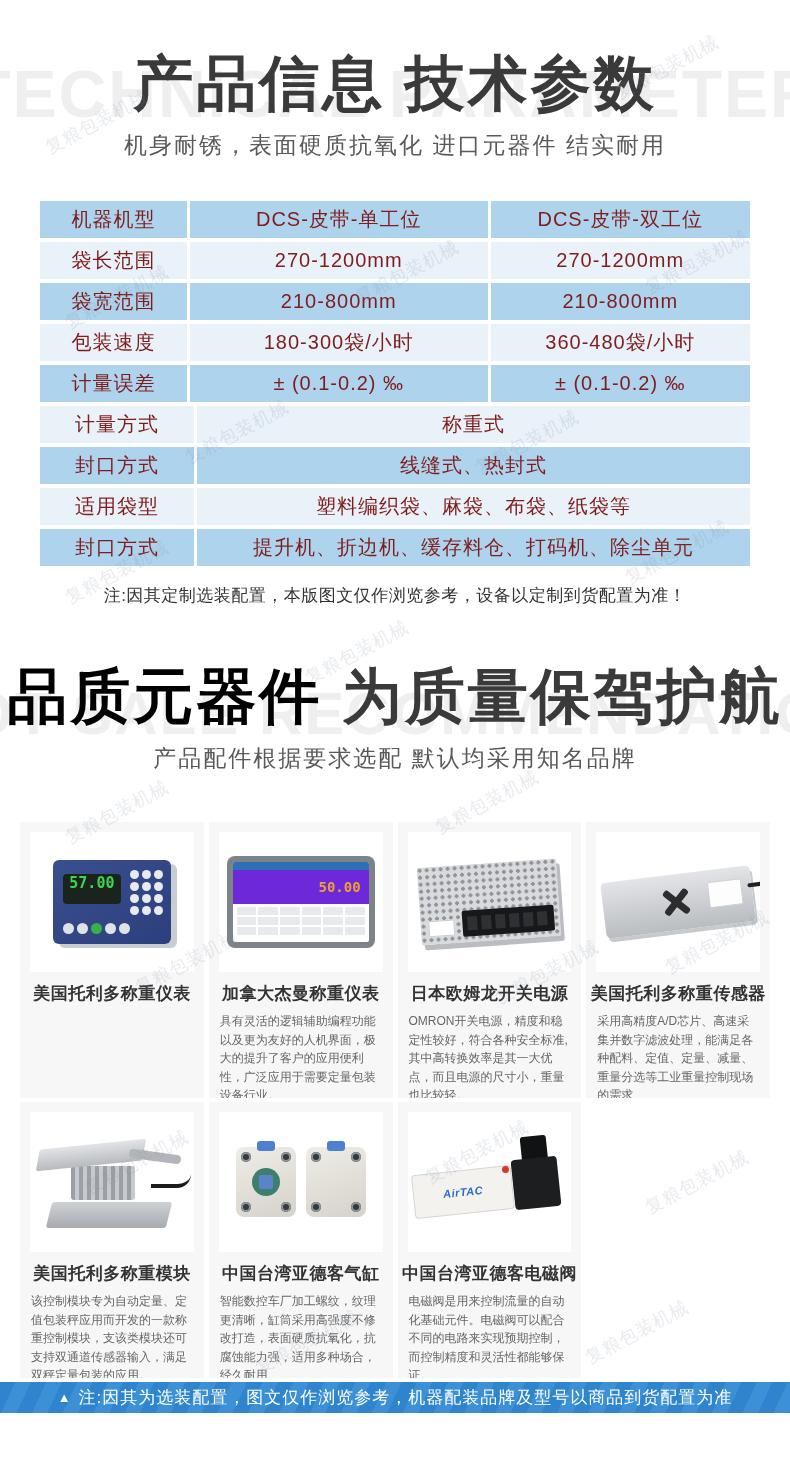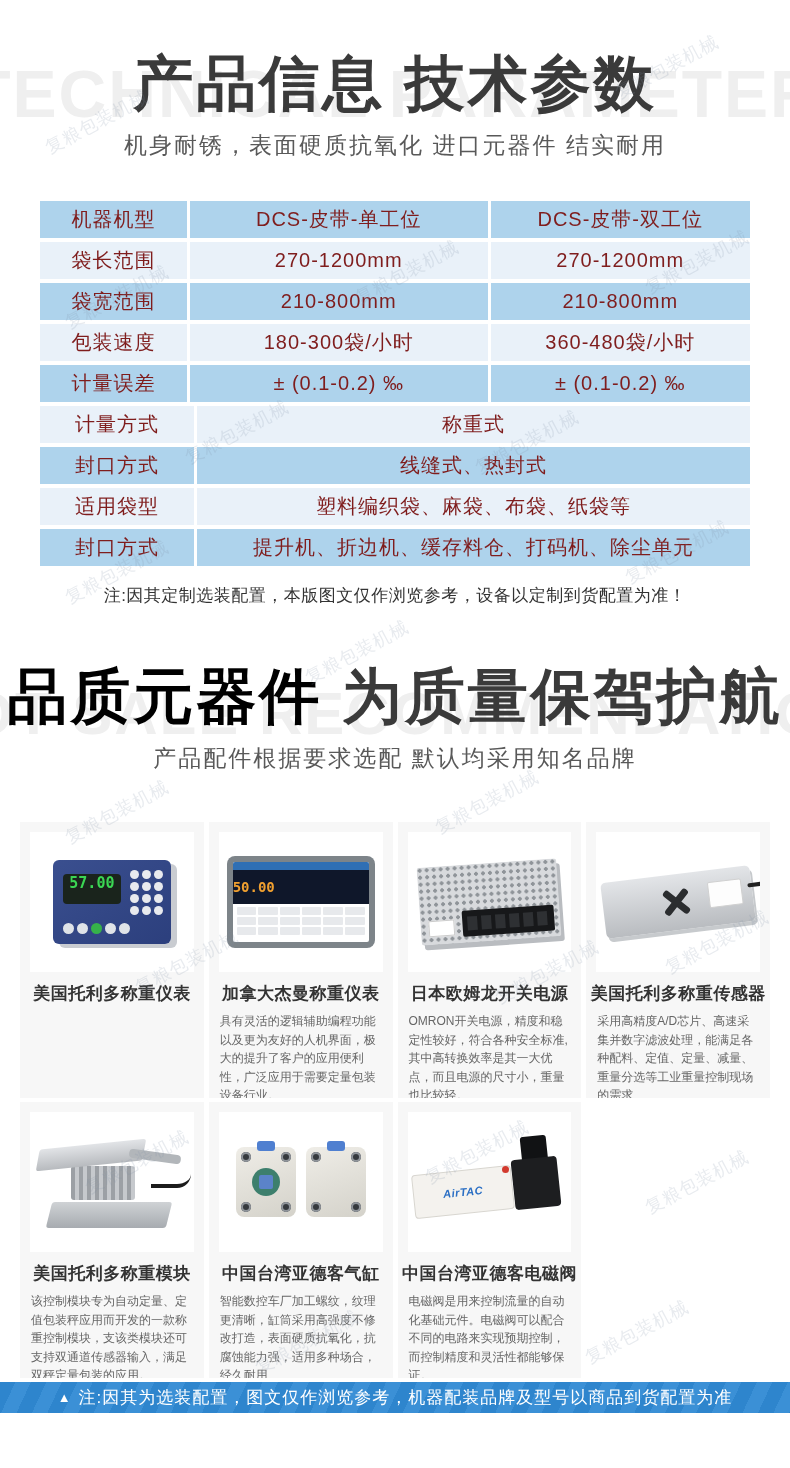--- a/index.html
+++ b/index.html
@@ -48,21 +48,21 @@
   .ind-screen span { color:#3bd653; font-family:"DejaVu Sans Mono",monospace; font-size:15px; font-weight:700; }
   .ind-pad { position:absolute; right:8px; top:10px; display:grid; grid-template-columns:repeat(3,9px); gap:3px; }
   .ind-pad i { width:9px; height:9px; border-radius:50%; background:#e8eaee; }
   .ind-row { position:absolute; left:10px; bottom:10px; display:grid; grid-template-columns:repeat(5,11px); gap:3px; }
   .ind-row i { width:11px; height:11px; border-radius:50%; background:#dfe3e8; }
   .ind-row i.g { background:#36b24a; }
 
   .hmi-body { position:relative; width:148px; height:92px; background:#7d8489; border-radius:8px; padding:6px; }
   .hmi-scr { width:100%; height:100%; background:#fff; border-radius:2px; overflow:hidden; }
   .hmi-top { height:8px; background:#2f6fb4; }
-  .hmi-dark { height:34px; background:#0f172a; display:flex; align-items:center; padding-right:8px; }
+  .hmi-dark { height:34px; background:#6d28d9; display:flex; align-items:center; justify-content:flex-end; padding-right:8px; }
   .hmi-dark span { color:#f0a030; font-family:"DejaVu Sans Mono",monospace; font-size:14px; font-weight:700; }
   .hmi-keys { display:grid; grid-template-columns:repeat(6,1fr); gap:2px; padding:3px 4px; }
   .hmi-keys i { height:8px; background:#e7e9ec; border-radius:1px; }
 
   .psu-body { position:relative; width:140px; height:78px; transform:rotate(-4deg); background:
       radial-gradient(circle at 3px 3px, #8f9499 1.6px, transparent 2px) 0 0/7px 7px, #d8dadd;
       border-radius:3px; box-shadow:3px 5px 0 #b9bcc0; }
   .psu-term { position:absolute; right:6px; bottom:6px; width:92px; height:26px; background:#17181a; border-radius:2px; display:flex; align-items:center; gap:4px; padding:0 5px; }
   .psu-term i { width:10px; height:14px; background:#2e3033; }
   .psu-label { position:absolute; left:8px; bottom:8px; width:26px; height:16px; background:#fff; border:1px solid #ccc; }

